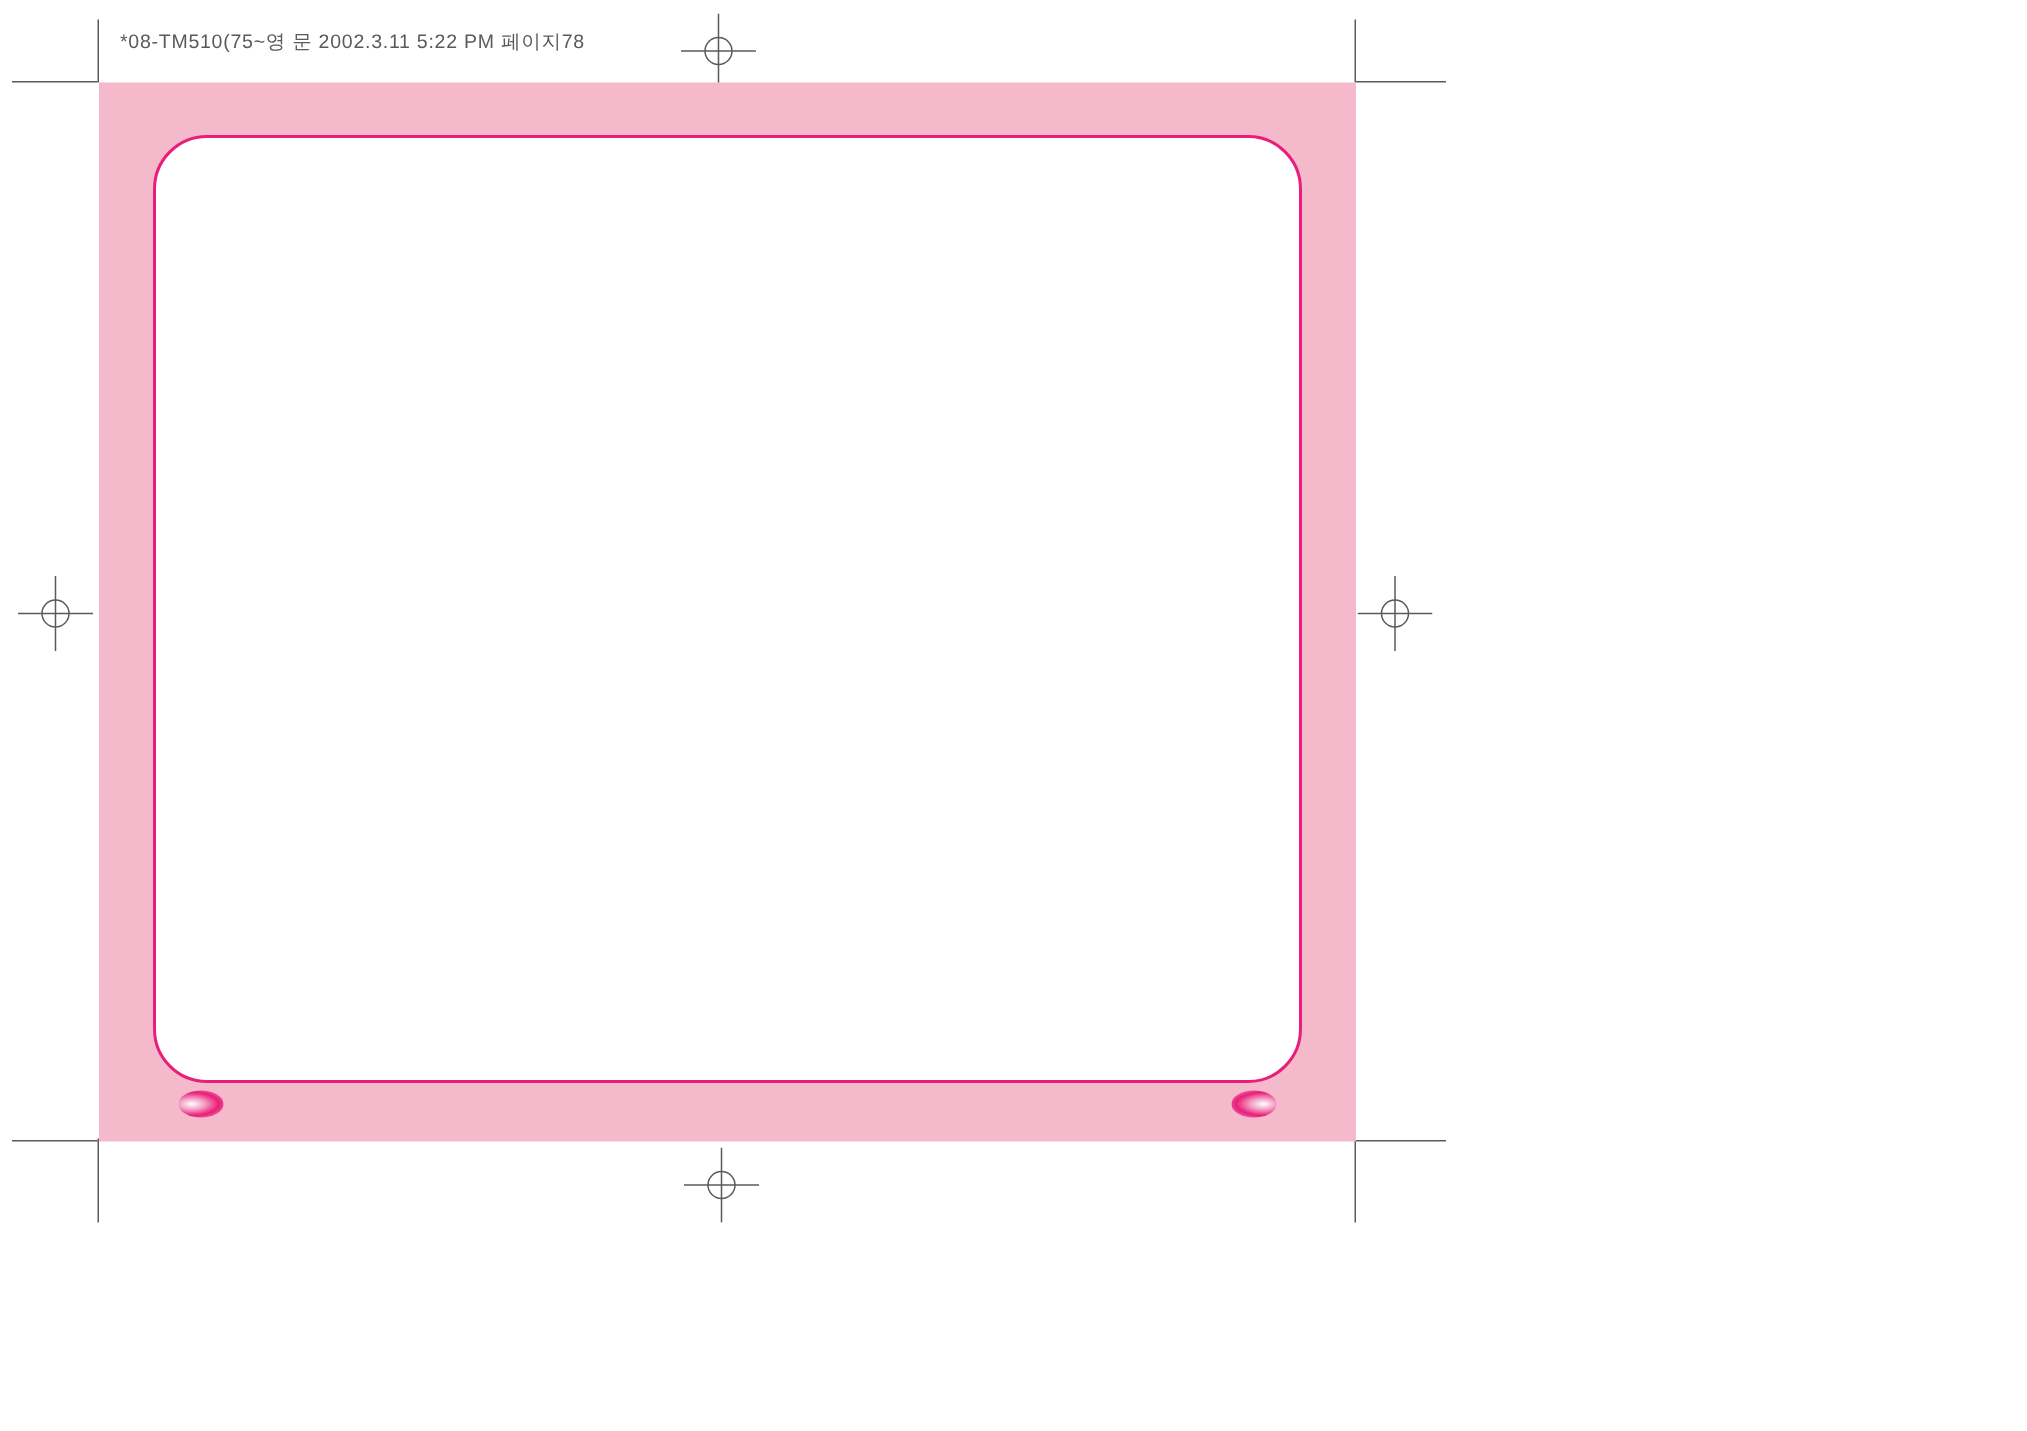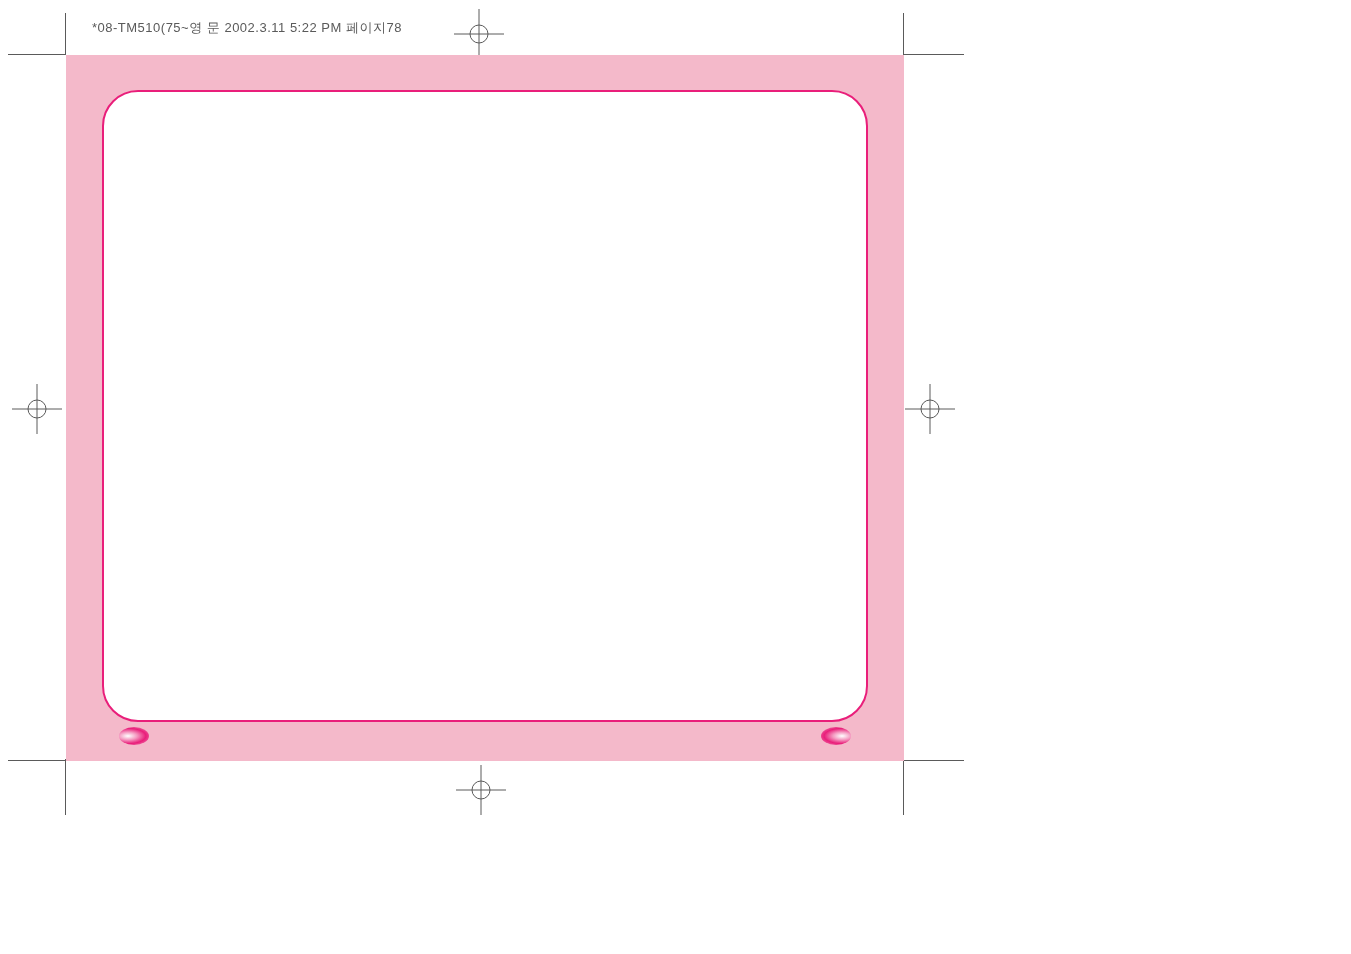--- a/index.html
+++ b/index.html
@@ -10,21 +10,20 @@
       position: relative;
       font-family: Arial, sans-serif;
     }
     .header-text {
       position: absolute;
       left: 80px;
       top: 19px;
       font-size: 13px;
       color: #5a5a5a;
       letter-spacing: 0.5px;
-      margin-left: 12px;
     }
     .crop-mark {
       position: absolute;
       background: #5a5a5a;
     }
     .crop-v1 { left: 65px; top: 13px; width: 1px; height: 42px; }
     .crop-v2 { left: 65px; top: 759px; width: 1px; height: 56px; }
     .crop-h1 { left: 8px; top: 54px; width: 57px; height: 1px; }
     .crop-h2 { left: 8px; top: 760px; width: 57px; height: 1px; }
     .crop-v3 { left: 903px; top: 13px; width: 1px; height: 42px; }

